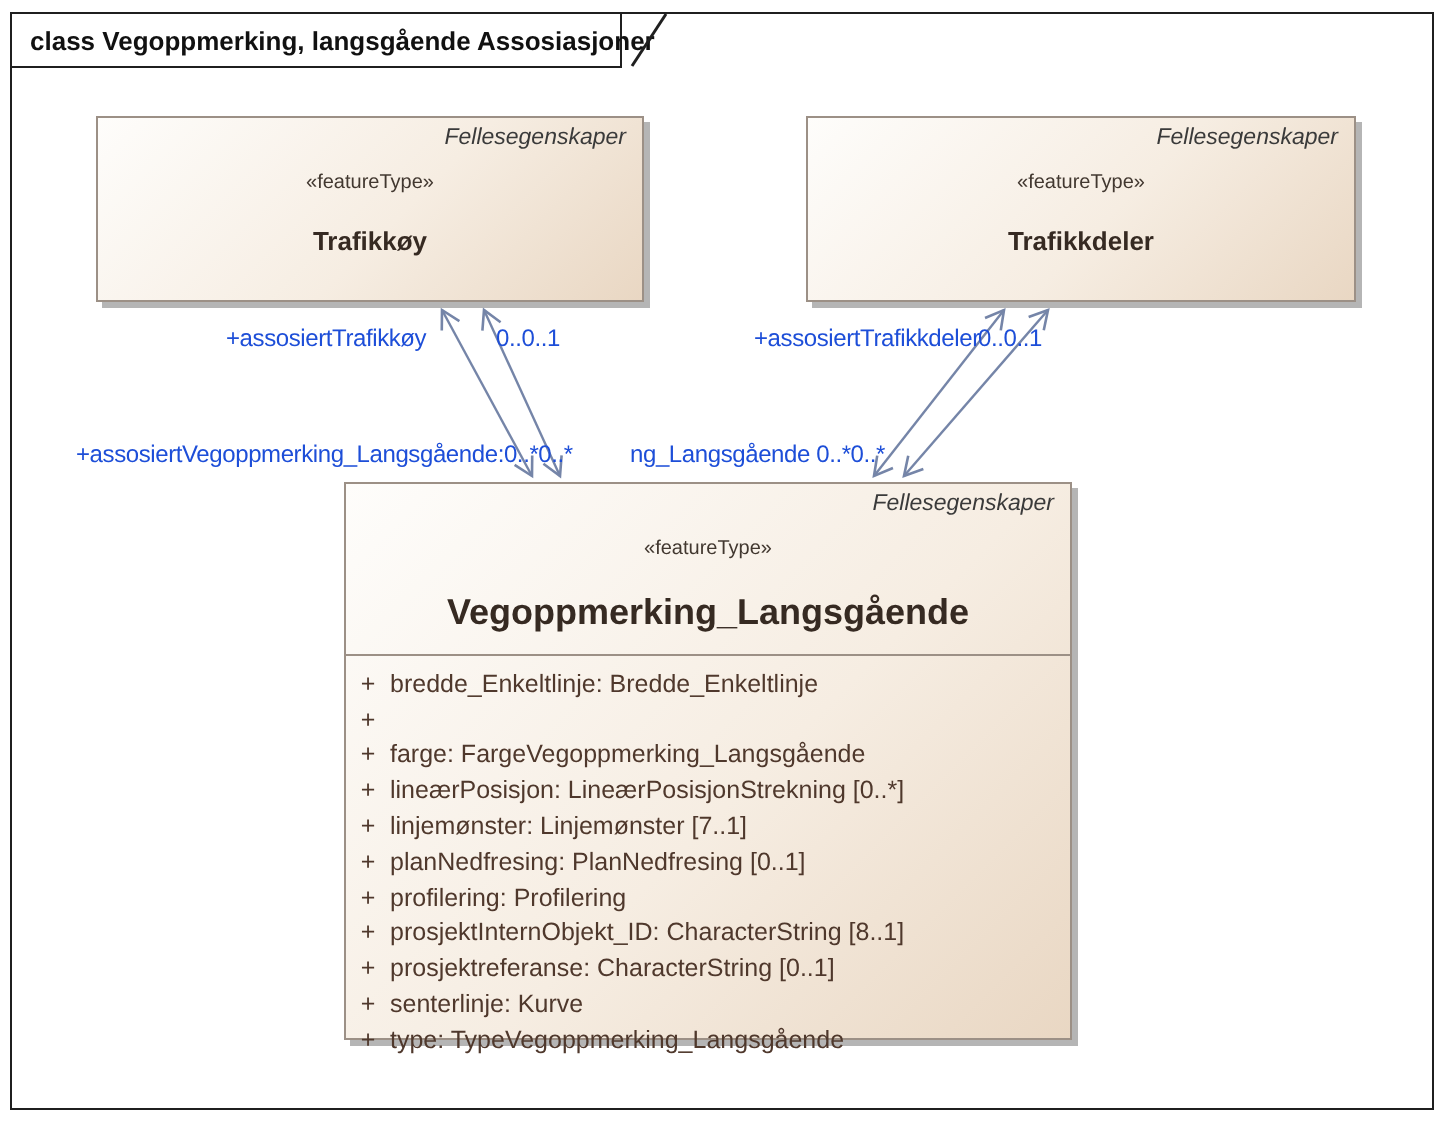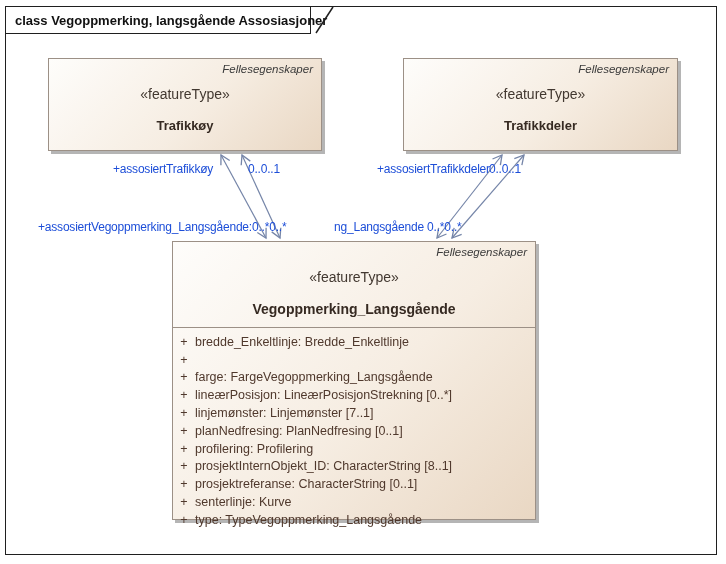--- a/index.html
+++ b/index.html
@@ -25,27 +25,27 @@
     background:linear-gradient(135deg,#fefdfb 0%,#f6ede2 55%,#e9d7c3 100%);
     box-shadow:3px 3px 0 #b5b5b5;
     display:flex;flex-direction:column;
   }
   .pkg-label{
     text-align:right;padding:4px 8px 0 0;
     font-size:11.5px;font-style:italic;color:#3a3a3a;white-space:nowrap;
   }
   .stereo{
     text-align:center;margin-top:11px;
-    font-size:14px;color:#423830;white-space:nowrap;
+    font-size:10px;color:#423830;white-space:nowrap;
   }
   .cls-name{
     text-align:center;margin-top:16px;
     font-size:13px;font-weight:bold;color:#362a22;white-space:nowrap;
   }
-  .main-name{font-size:14px;}
+  .main-name{font-size:18px;}
   .attrs{
     border-top:1px solid #9c9086;margin-top:10px;flex:1;
     padding:5px 0 0 0;
   }
   .attr-row{
     display:flex;height:17.8px;align-items:center;
     font-size:12.5px;color:#4f382c;white-space:nowrap;
   }
   .attr-row .vis{width:22px;text-align:center;flex:0 0 22px;}
   
@@ -145,15 +145,15 @@
     </div>
   </div>
 
   <div class="assoc-label" style="left:113px;top:162px;">+assosiertTrafikkøy</div>
   <div class="assoc-label" style="left:248px;top:162px;">0..0..1</div>
 
   <div class="assoc-label" style="left:377px;top:162px;">+assosiertTrafikkdeler</div>
   <div class="assoc-label" style="left:489px;top:162px;">0..0..1</div>
 
   <div class="assoc-label" style="left:38px;top:220px;">+assosiertVegoppmerking_Langsgående:0..*0..*</div>
-  <div class="assoc-label" style="left:315px;top:220px;margin-left:19px;">ng_Langsgående 0..*0..*</div>
+  <div class="assoc-label" style="left:315px;top:220px;">ng_Langsgående 0..*0..*</div>
 
 </div>
 
 </body></html>

